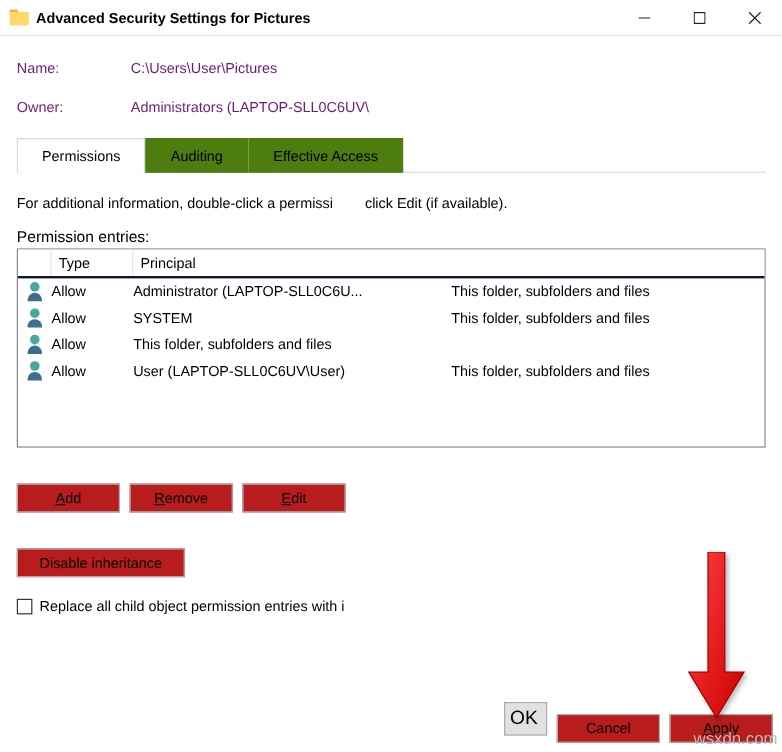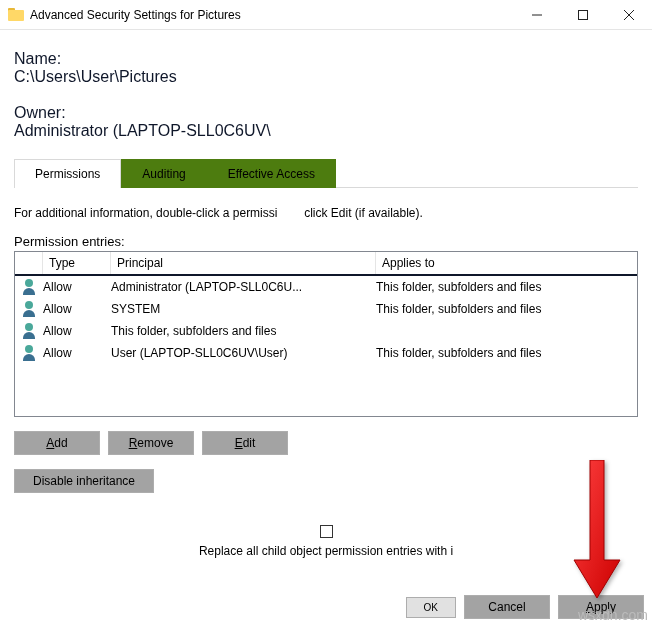--- a/index.html
+++ b/index.html
@@ -1,53 +1,53 @@
 <!DOCTYPE html>
 <html><head>
 <meta charset="utf-8">
 <style>
 * { box-sizing: border-box; font-family: "Segoe UI", Tahoma, sans-serif; }
 body { margin: 0; background: #fff; width: 652px; height: 627px; overflow: hidden; position: relative; }
-.titlebar { height: 30px; display: flex; align-items: center; border-bottom: 1px solid #e5e5e5; }
+.titlebar { height: 30px; display: flex; align-items: center; border-bottom: 1px solid #e5e5e5; font-weight: bold; }
 .titlebar .folder-icon { width: 16px; height: 13px; margin: 0 6px 0 8px; display: inline-block; position: relative; }
 .folder-icon::before { content: ""; position: absolute; top: 0; left: 0; width: 7px; height: 3px; background: #e8b838; border-radius: 1px 1px 0 0; }
 .folder-icon::after { content: ""; position: absolute; top: 2px; left: 0; width: 16px; height: 11px; background: #ffd867; border-radius: 1px; }
 .titlebar .title { font-size: 12px; color: #000; }
 .winbtns { margin-left: auto; display: flex; }
 .winbtn { width: 46px; height: 30px; display: flex; align-items: center; justify-content: center; font-size: 12px; color: #333; }
 .winbtn svg { stroke: #222; stroke-width: 1; fill: none; }
 .content { padding: 20px 14px 0 14px; }
-.row { display: flex; font-size: 16px; color: #0f172a; margin-bottom: 18px; flex-direction: column; }
+.row { display: flex; font-size: 12px; color: #701a75; margin-bottom: 18px; }
 .row .label { width: 95px; }
 .tabs { display: flex; border-bottom: 1px solid #d9d9d9; margin-top: 6px; }
 .tab { padding: 7px 20px; font-size: 12px; border: 1px solid transparent; border-bottom: none; background: #4d7c0f; position: relative; top: 1px; }
 .tab.active { border-color: #d9d9d9; background: #fff; }
 .info-text { font-size: 12px; margin: 18px 0 14px; }
 .entries-label { font-size: 13px; margin-bottom: 2px; }
 .table { border: 1px solid #828790; }
 .thead { display: flex; background: #fff; border-bottom: 2px solid #0f172a; }
 .th { font-size: 12px; padding: 4px 6px; border-right: 1px solid #e5e5e5; }
 .th:last-child { border-right: none; }
 .tbody { min-height: 140px; padding-bottom: 40px; }
 .trow { display: flex; align-items: center; font-size: 12px; padding: 3px 0; }
 .col-icon { width: 28px; display: flex; justify-content: center; }
 .col-type { width: 68px; }
 .col-principal { width: 265px; white-space: nowrap; overflow: hidden; text-overflow: ellipsis; padding-right: 8px; }
 .col-applies { flex: 1; }
 .user-icon { width: 16px; height: 16px; display: inline-block; position: relative; }
 .user-icon::before { content: ""; position: absolute; top: 0; left: 4px; width: 8px; height: 8px; border-radius: 50%; background: #4aa89a; }
 .user-icon::after { content: ""; position: absolute; bottom: 0; left: 2px; width: 12px; height: 7px; border-radius: 6px 6px 0 0; background: #3a6f90; }
 .btnrow { display: flex; gap: 8px; margin-top: 14px; }
-.btn { min-width: 86px; padding: 4px 14px; font-size: 12px; background: #a3a3a3; border: 1px solid #adadad; cursor: default; text-align: center; }
+.btn { min-width: 86px; padding: 4px 14px; font-size: 12px; background: #b91c1c; border: 1px solid #adadad; cursor: default; text-align: center; margin-top: 16px; }
 .btn.wide { min-width: 140px; }
-.checkbox-row { display: flex; align-items: center; margin-top: 32px; font-size: 12px; gap: 6px; flex-direction: column; }
+.checkbox-row { display: flex; align-items: center; margin-top: 17px; font-size: 12px; gap: 6px; }
 .chk { width: 13px; height: 13px; border: 1px solid #333; display: inline-block; }
 .footer { position: absolute; bottom: 8px; right: 8px; display: flex; gap: 8px; align-items: center; }
 .footer .btn { min-width: 86px; }
-.ok-half { min-width: 36px; padding: 4px 17px; font-size: 10px; background: #e1e1e1; border: 1px solid #adadad; text-align: right; }
+.ok-half { min-width: 36px; padding: 4px 4px; font-size: 16px; background: #e1e1e1; border: 1px solid #adadad; }
 .arrow { position: absolute; right: 30px; top: 460px; pointer-events: none; }
 .arrow svg { filter: drop-shadow(2px 2px 2px rgba(0,0,0,0.3)); }
 .watermark { position: absolute; bottom: 4px; right: 4px; font-size: 14px; color: #bbb; }
 .th.col-icon { padding: 4px 0; }
 .tab-gap { white-space: pre; }
 </style>
 </head>
 <body>
 
 <div class="titlebar">
@@ -75,41 +75,40 @@
 
 <div class="content">
 
   <div class="row">
     <span class="label">Name:</span>
     <span>C:\Users\User\Pictures</span>
   </div>
 
   <div class="row">
     <span class="label">Owner:</span>
-    <span>Administrator (LAPTOP-SLL0C6UV\</span>
+    <span>Administrators (LAPTOP-SLL0C6UV\</span>
   </div>
 
   <div class="tabs">
     <div class="tab active">Permissions</div>
     <div class="tab">Auditing</div>
     <div class="tab">Effective Access</div>
   </div>
 
   <div class="info-text">
     <span>For additional information, double-click a permissi</span><span class="tab-gap">        </span><span>click Edit (if available).</span>
   </div>
 
   <div class="entries-label">Permission entries:</div>
 
   <div class="table">
     <div class="thead">
       <div class="th col-icon"></div>
       <div class="th col-type">Type</div>
       <div class="th col-principal">Principal</div>
-      <div class="th col-applies">Applies to</div>
     </div>
     <div class="tbody">
       <div class="trow">
         <div class="col-icon">
             <span class="user-icon"></span>
           </div>
         <div class="col-type">Allow</div>
         <div class="col-principal">Administrator (LAPTOP-SLL0C6U...</div>
         <div class="col-applies">This folder, subfolders and files</div>
       </div>

